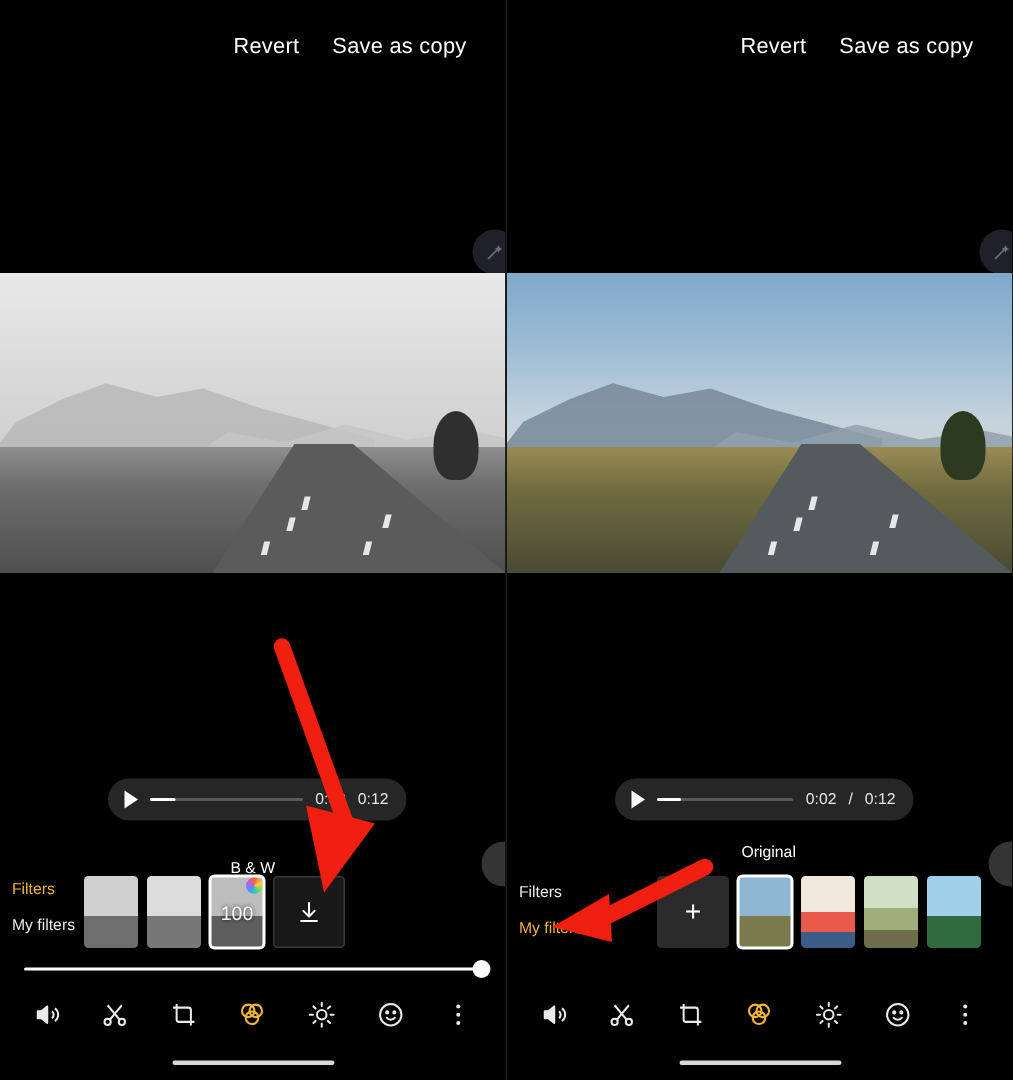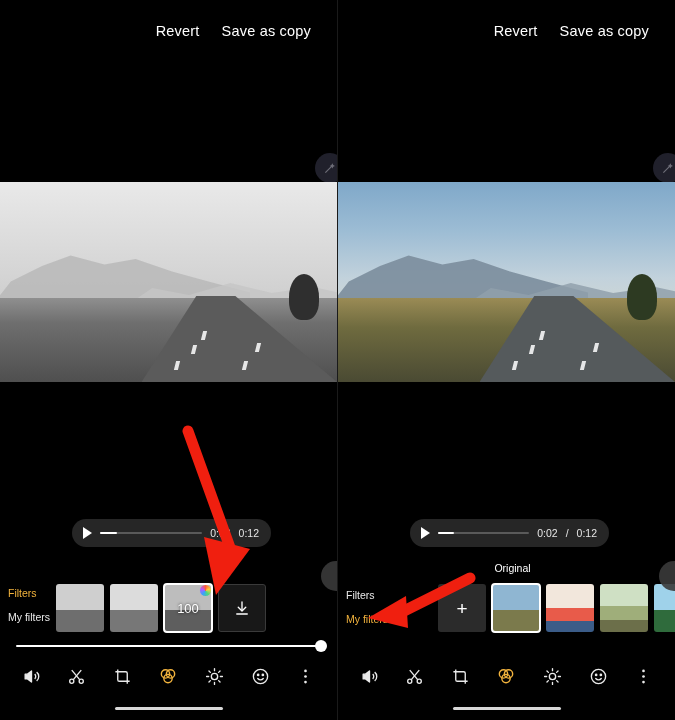--- a/index.html
+++ b/index.html
@@ -178,21 +178,21 @@
   .tab-active { color: #f2b33d; }
   .tab-idle { color: #e9e9e9; }
 
   .thumbs {
     position: absolute;
     display: flex;
     gap: 6px;
     align-items: center;
   }
   .thumb {
-    width: 48px; height: 48px;
+    width: 36px; height: 48px;
     border-radius: 3px;
     position: relative;
     overflow: hidden;
     background: #333;
     flex: 0 0 auto;
   }
   .thumb.sel { outline: 2px solid #ffffff; outline-offset: -1px; }
   .thumb .tnum {
     position: absolute; inset: 0;
     display: flex; align-items: center; justify-content: center;
@@ -325,20 +325,23 @@
 
     <div class="player" style="left:72px; right:66px; top:519px;">
       <div class="play-tri"></div>
       <div class="track">
         <div class="fill" style="width:17%"></div>
       </div>
       <div class="timelabel">0:02</div>
       <div class="timelabel">0:12</div>
     </div>
 
+    <div class="filtersec" style="top:573px;">
+      <div class="sec-title">B &amp; W</div>
+    </div>
 
     <div class="sidelabels" style="top:587px;">
       <span class="tab-active">Filters</span>
       <span class="tab-idle">My filters</span>
     </div>
 
     <div class="thumbs" style="left:56px; top:584px;">
       <div class="thumb thumb-bw1"></div>
       <div class="thumb thumb-bw2"></div>
       <div class="thumb thumb-bw3 sel">

